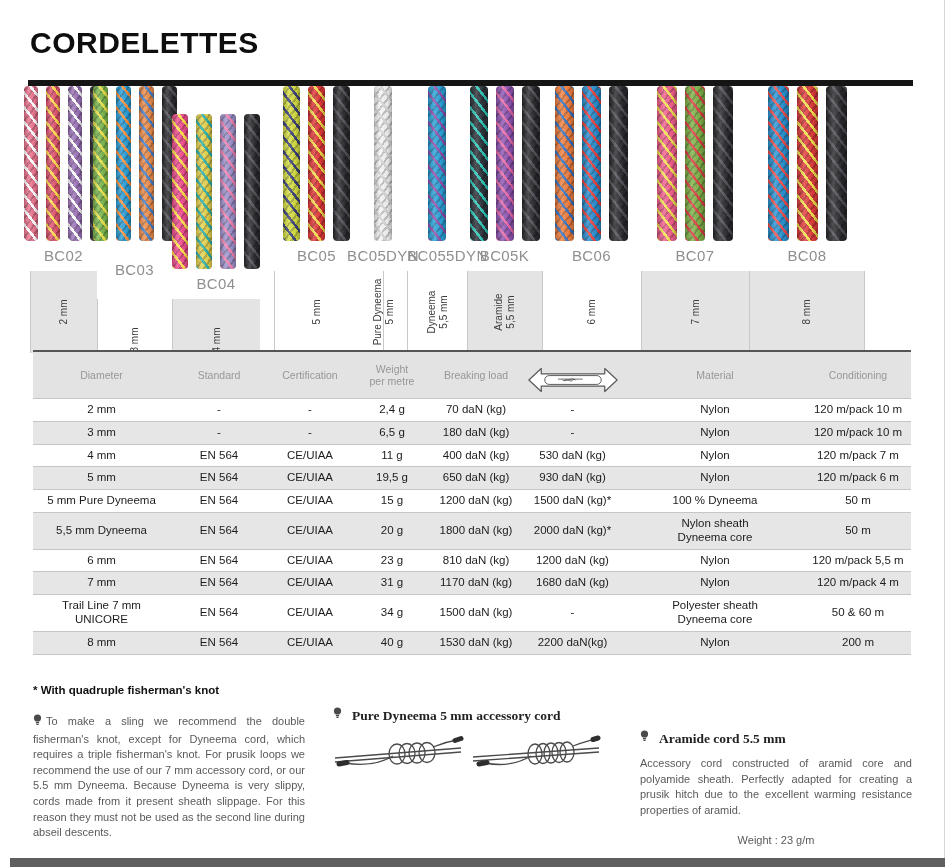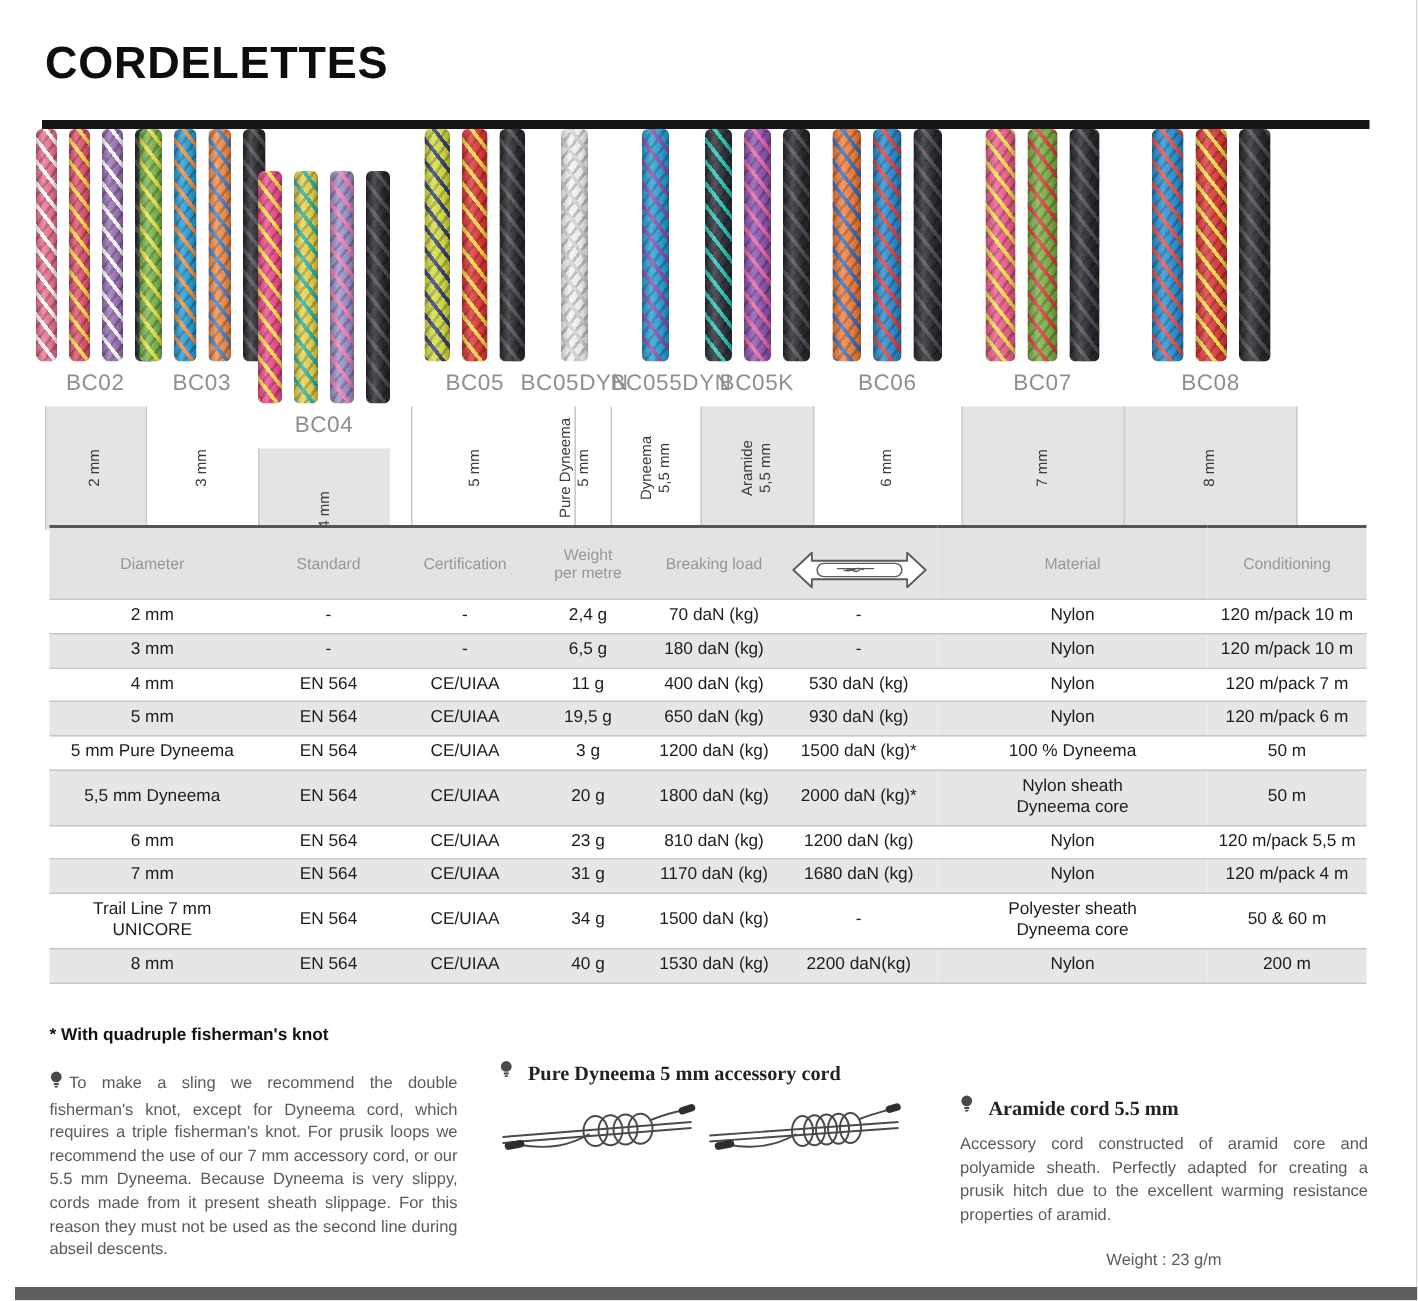--- a/index.html
+++ b/index.html
@@ -68,21 +68,21 @@
           <div class="rope" style="--base: #ed7590; --fleck: #ffffff; width: 14px;"></div>
           <div class="rope" style="--base: #e25570; --fleck: #ffd84e; width: 14px;"></div>
           <div class="rope" style="--base: #9d74ba; --fleck: #ffffff; width: 14px;"></div>
           <div class="rope" style="--base: #2a2a2e; --fleck: #4d4d55; width: 14px;"></div>
         </div>
         <div class="code">BC02</div>
         <div class="dia-cell gray">
           <div class="dia-label">2 mm</div>
         </div>
       </div>
-      <div class="product-col" style="width: 75px;">
+      <div class="product-col" style="width: 75px; justify-content: space-between;">
         <div class="ropes">
           <div class="rope" style="--base: #7cb84e; --fleck: #e8e04a; width: 15px;"></div>
           <div class="rope" style="--base: #2a9fd8; --fleck: #f29040; width: 15px;"></div>
           <div class="rope" style="--base: #ef8f4e; --fleck: #4a7fc4; width: 15px;"></div>
           <div class="rope" style="--base: #2a2a2e; --fleck: #4d4d55; width: 15px;"></div>
         </div>
         <div class="code">BC03</div>
         <div class="dia-cell">
           <div class="dia-label">3 mm</div>
         </div>
@@ -245,21 +245,21 @@
           <td>19,5 g</td>
           <td>650 daN (kg)</td>
           <td>930 daN (kg)</td>
           <td>Nylon</td>
           <td>120 m/pack 6 m</td>
         </tr>
         <tr>
           <td>5 mm Pure Dyneema</td>
           <td>EN 564</td>
           <td>CE/UIAA</td>
-          <td>3 g</td>
+          <td>15 g</td>
           <td>1200 daN (kg)</td>
           <td>1500 daN (kg)*</td>
           <td>100 % Dyneema</td>
           <td>50 m</td>
         </tr>
         <tr>
           <td>5,5 mm Dyneema</td>
           <td>EN 564</td>
           <td>CE/UIAA</td>
           <td>20 g</td>

